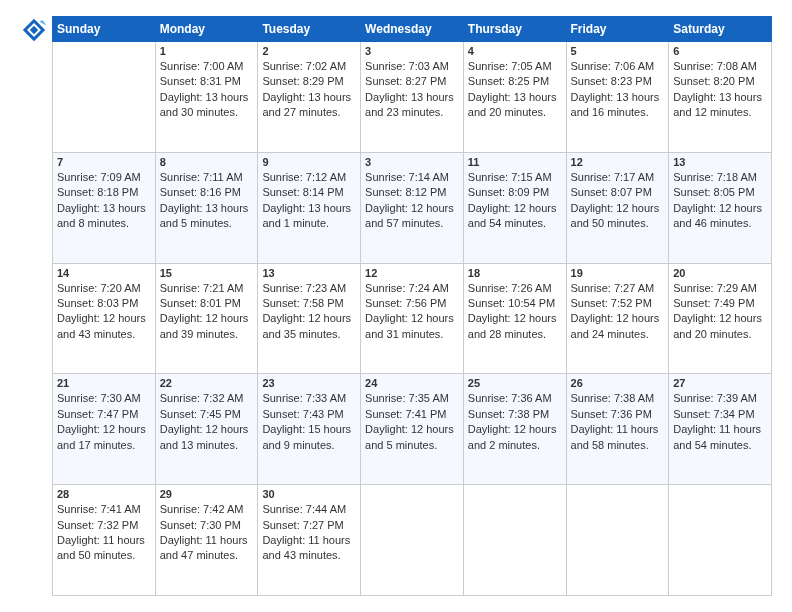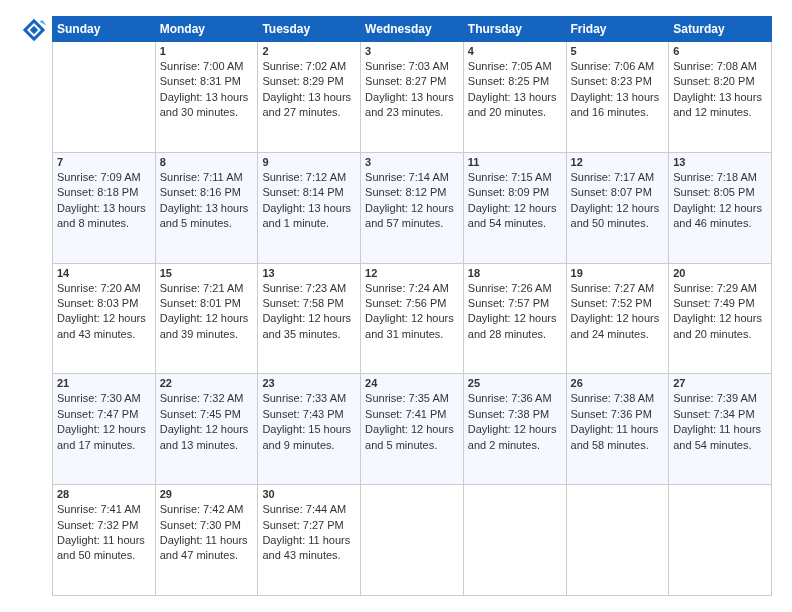--- a/index.html
+++ b/index.html
@@ -284,21 +284,21 @@
         <div class="cell-info">
           <div>Sunrise: 7:24 AM</div>
           <div>Sunset: 7:56 PM</div>
           <div>Daylight: 12 hours and 31 minutes.</div>
         </div>
           </td>
           <td>
             <span class="day-num">18</span>
         <div class="cell-info">
           <div>Sunrise: 7:26 AM</div>
-          <div>Sunset: 7:57 PM</div>
+          <div>Sunset: 10:54 PM</div>
           <div>Daylight: 12 hours and 28 minutes.</div>
         </div>
           </td>
           <td>
             <span class="day-num">19</span>
         <div class="cell-info">
           <div>Sunrise: 7:27 AM</div>
           <div>Sunset: 7:52 PM</div>
           <div>Daylight: 12 hours and 24 minutes.</div>
         </div>

